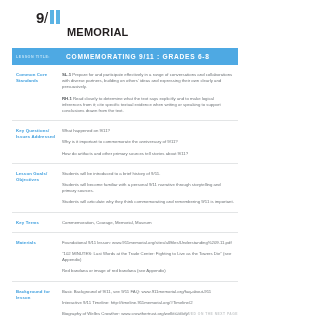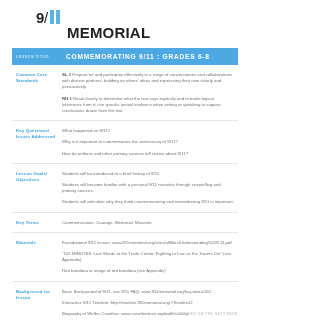--- a/index.html
+++ b/index.html
@@ -48,21 +48,21 @@
     gap: 2px;
     margin-left: 2px;
   }
   .logo-bar {
     display: block;
     width: 4px;
     height: 14px;
     background: #5bb3e4;
   }
   .logo-bottom {
-    font-size: 15px;
+    font-size: 11px;
     font-weight: bold;
     letter-spacing: 0.2px;
     color: #231f20;
     line-height: 13px;
     margin-top: 1px;
     padding-left: 31px;
   }
 
   
   .titlebar {

